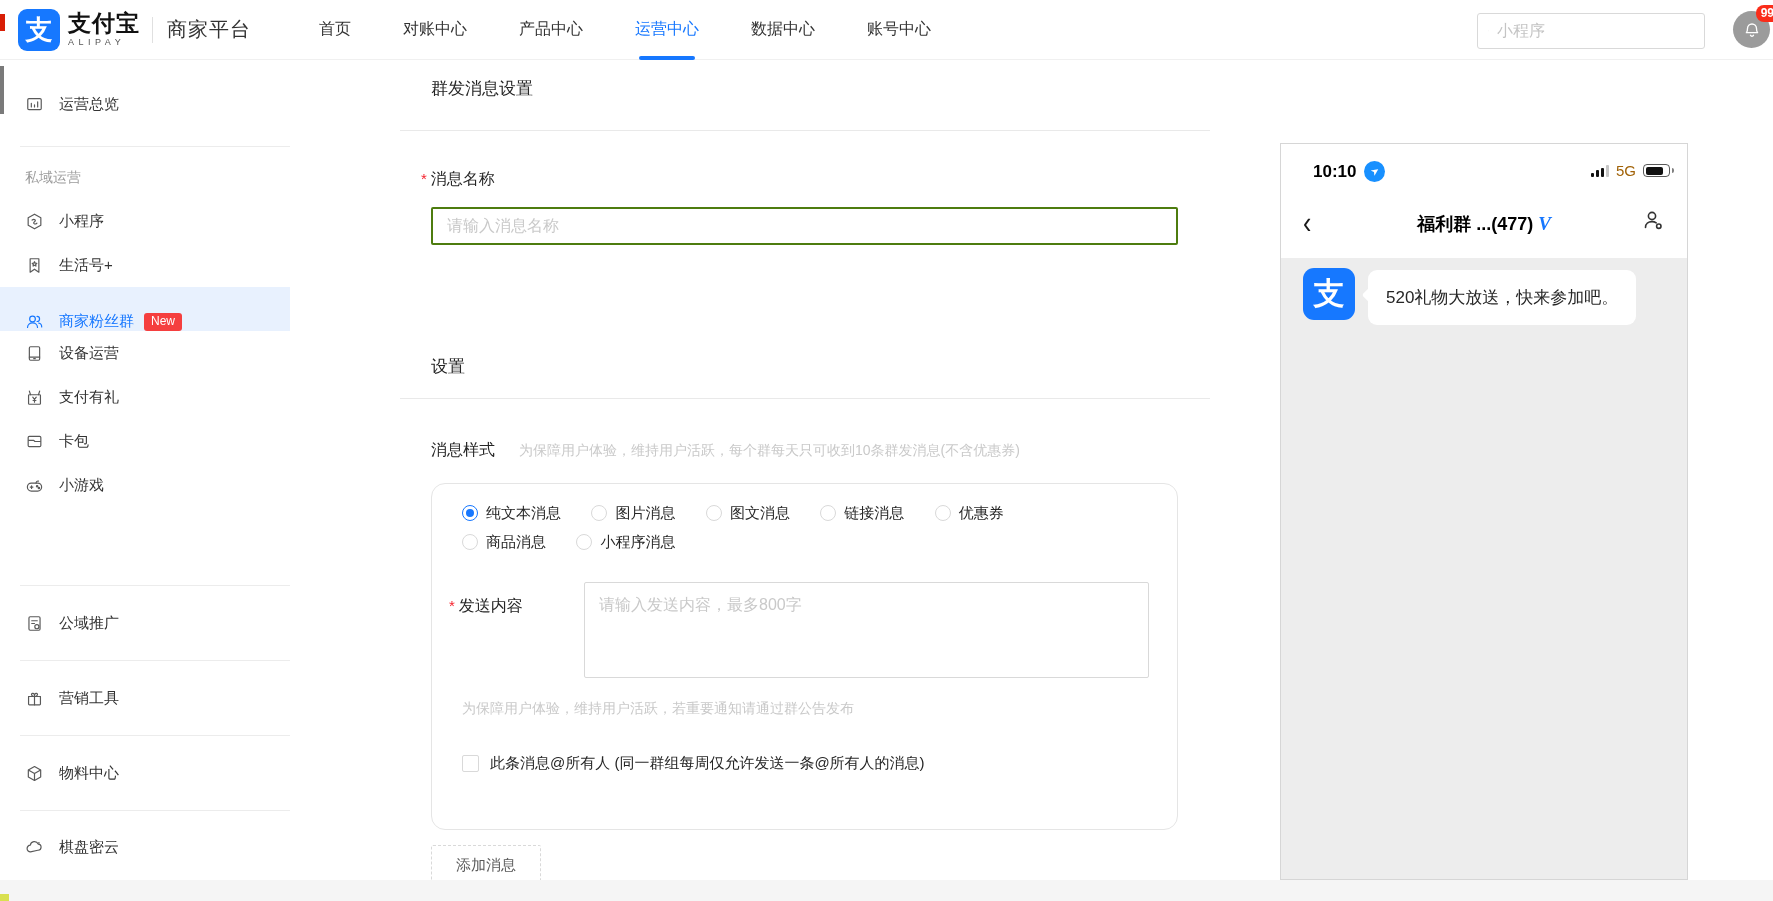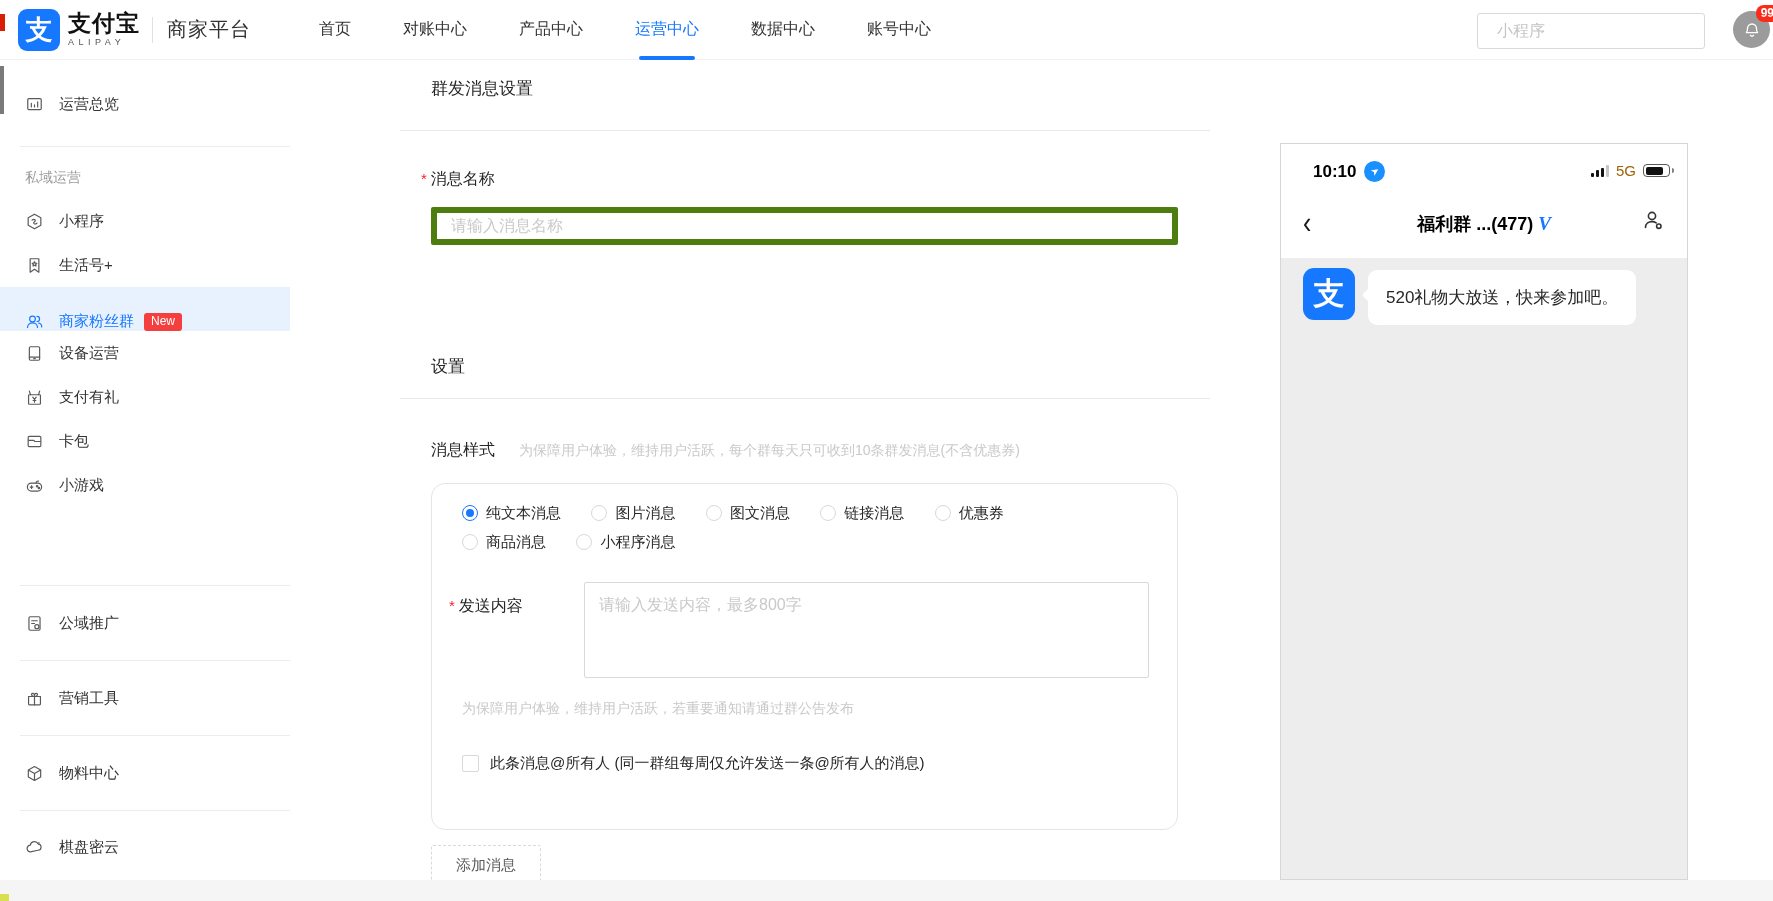--- a/index.html
+++ b/index.html
@@ -57,21 +57,21 @@
     padding-left:5px; }
   .side-group-b .side-item:last-child { border-bottom:1px solid #ececec; }
 
   
   .main { position:absolute; left:290px; top:60px; width:1483px; height:820px; background:#fff; overflow:hidden; }
   .page-title { position:absolute; left:141px; top:17px; font-size:17px; font-weight:500; color:#262626; }
   .hdiv1 { position:absolute; left:110px; top:70px; width:810px; height:1px; background:#e9e9e9; }
   .field-label { position:absolute; left:131px; top:109px; font-size:16px; color:#262626; }
   .req { color:#f5222d; margin-right:4px; font-size:15px; }
   .name-input { position:absolute; left:141px; top:147px; width:747px; height:38px;
-    border:6px solid #4d7c0f; border-radius:2px; padding:0 14px; font-size:16px; color:#333;
+    border:2px solid #4d7c0f; border-radius:2px; padding:0 14px; font-size:16px; color:#333;
     font-family:inherit; outline:none; }
   .name-input::placeholder { color:#c9c9c9; }
   .settings-title { position:absolute; left:141px; top:295px; font-size:17px; font-weight:500; }
   .hdiv2 { position:absolute; left:110px; top:338px; width:810px; height:1px; background:#e9e9e9; }
   .style-row { position:absolute; left:141px; top:380px; display:flex; align-items:baseline; }
   .style-label { font-size:16px; color:#262626; }
   .style-note { font-size:14px; color:#c9c9c9; margin-left:24px; }
   .style-box { position:absolute; left:141px; top:423px; width:747px; height:347px;
     border:1px solid #e5e5e5; border-radius:14px; background:#fff; }
   .radios { position:absolute; left:30px; top:16px; width:620px; line-height:26px; }

